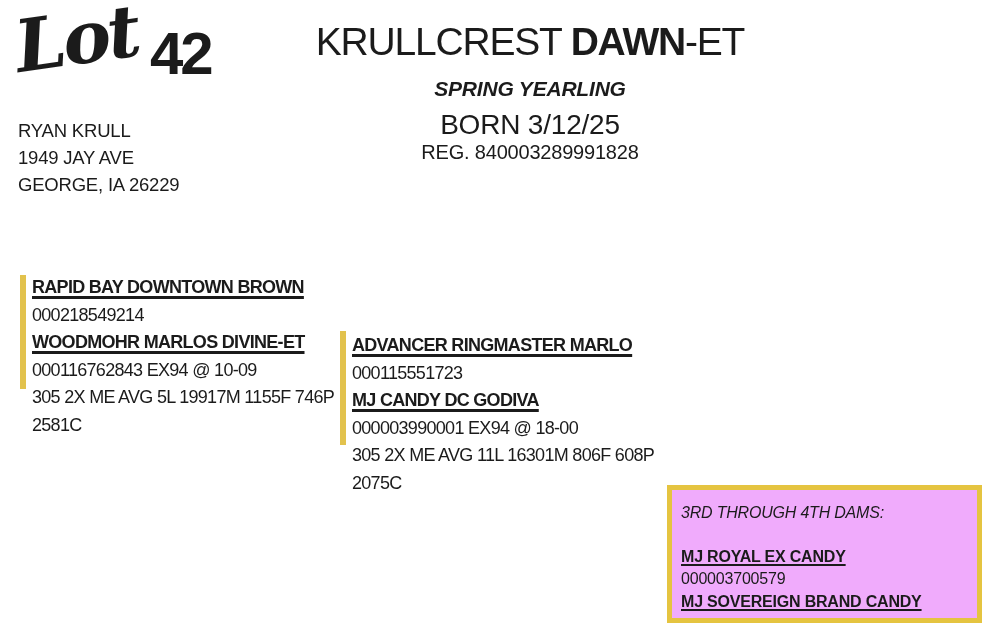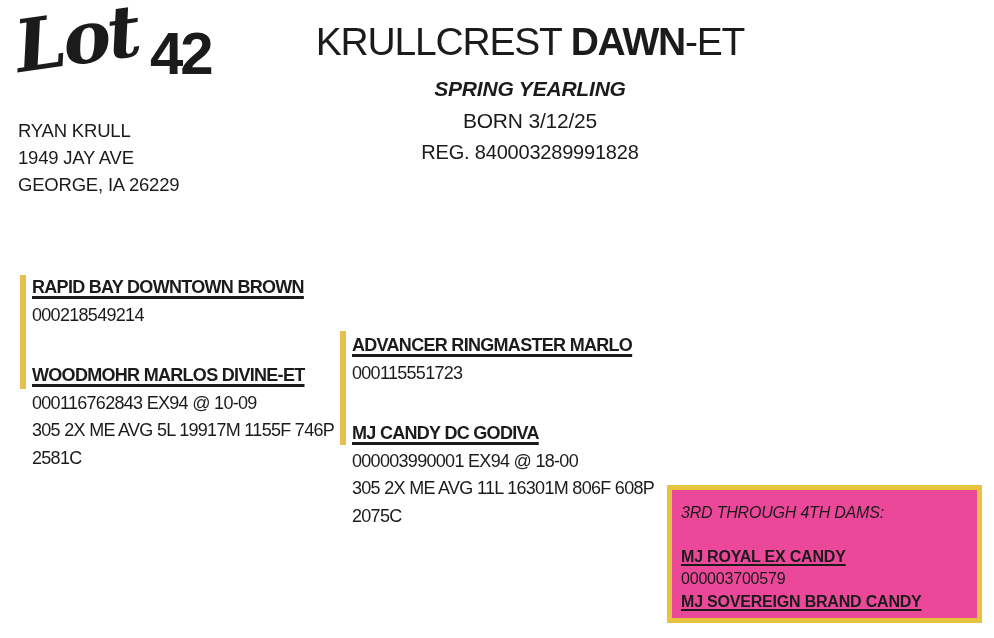--- a/index.html
+++ b/index.html
@@ -18,42 +18,42 @@
     position:absolute;left:150px;top:24px;
     font-size:60px;font-weight:700;letter-spacing:-3px;line-height:1;
   }
   
   .consignor{position:absolute;left:18px;top:117px;font-size:18.5px;line-height:27px;letter-spacing:-0.2px;}
   
   .hdr-line{position:absolute;left:250px;width:560px;text-align:center;}
   .title{top:21px;font-size:39px;font-weight:400;letter-spacing:-1.2px;line-height:1.1;white-space:nowrap;}
   .title .em{font-weight:700;}
   .subtitle{top:77px;font-size:21px;font-weight:700;font-style:italic;letter-spacing:-0.2px;}
-  .born{top:109px;font-size:21px;letter-spacing:-0.2px;}
+  .born{top:109px;font-size:28px;letter-spacing:-0.2px;}
   .reg{top:141px;font-size:20px;letter-spacing:-0.2px;}
   
   .gold-bar{position:absolute;width:6px;height:114px;background:#E2C24D;}
   .bar1{left:20px;top:275px;}
   .bar2{left:340px;top:331px;}
   .ped-col{position:absolute;font-size:18px;line-height:27.5px;letter-spacing:-0.7px;width:330px;}
   .col1{left:32px;top:274px;}
   .col2{left:352px;top:332px;}
-  .entry2{margin-top:33px;}
+  .entry2{}
   .animal-name{font-weight:700;white-space:nowrap;}
   .animal-name .u{
     text-decoration:underline;
     text-decoration-thickness:2.5px;
     text-underline-offset:3px;
   }
   .detail{white-space:nowrap;}
   
   .dams-box{
     position:absolute;left:667px;top:485px;width:315px;height:138px;
     border:5px solid #E5C440;box-sizing:border-box;
-    padding:12px 8px 0 9px;background:#ec4899;
+    padding:12px 8px 0 9px;background:#f0abfc;
   }
   .dams-heading{font-style:italic;font-size:16px;letter-spacing:-0.2px;line-height:22.5px;margin-bottom:21px;}
   .dams-line{font-size:16px;line-height:22.5px;letter-spacing:-0.2px;}
   .dams-name{font-weight:700;white-space:nowrap;}
   .dams-name .u{
     text-decoration:underline;
     text-decoration-thickness:2px;
     text-underline-offset:2px;
   }
 </style>

